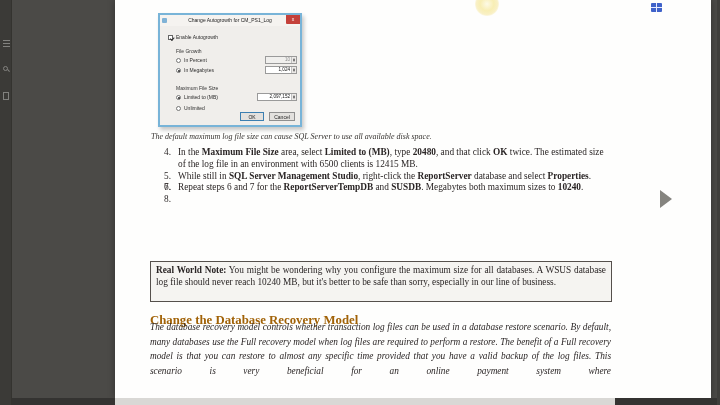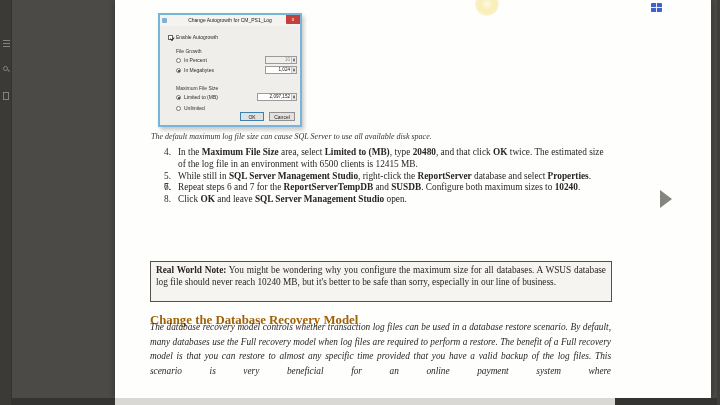--- a/index.html
+++ b/index.html
@@ -173,25 +173,24 @@
       </div>
       <div class="li">
         <span class="num">5.</span>
         <span><span>While still in </span><span class="b">SQL Server Management Studio</span><span>, right-click the </span><span class="b">ReportServer</span><span> database and select </span><span class="b">Properties</span><span>.</span></span>
       </div>
       <div class="li">
         <span class="num">6.</span>
       </div>
       <div class="li">
         <span class="num">7.</span>
-        <span><span>Repeat steps 6 and 7 for the </span><span class="b">ReportServerTempDB</span><span> and </span><span class="b">SUSDB</span><span>. Configure both maximum sizes to </span><span class="b">10240</span><span>.</span></span>
+        <span><span>Repeat steps 6 and 7 for the </span><span class="b">ReportServerTempDB</span><span> and </span><span class="b">SUSDB</span><span>. Megabytes both maximum sizes to </span><span class="b">10240</span><span>.</span></span>
       </div>
       <div class="li">
         <span class="num">8.</span>
-        <span><span>Click </span><span class="b">OK</span><span> and leave </span><span class="b">SQL Server Management Studio</span><span> open.</span></span>
       </div>
     </div>
 
     <div class="note"><span class="b">Real World Note:</span><span> You might be wondering why you configure the maximum size for all databases. A WSUS database log file should never reach 10240 MB, but it's better to be safe than sorry, especially in our line of business.</span></div>
 
     <div class="heading">Change the Database Recovery Model</div>
     <div class="bodytext">The database recovery model controls whether transaction log files can be used in a database restore scenario. By default, many databases use the Full recovery model when log files are required to perform a restore. The benefit of a Full recovery model is that you can restore to almost any specific time provided that you have a valid backup of the log files. This scenario is very beneficial for an online payment system where</div>
   </div>
 
   <div class="bottom-strip"></div>

